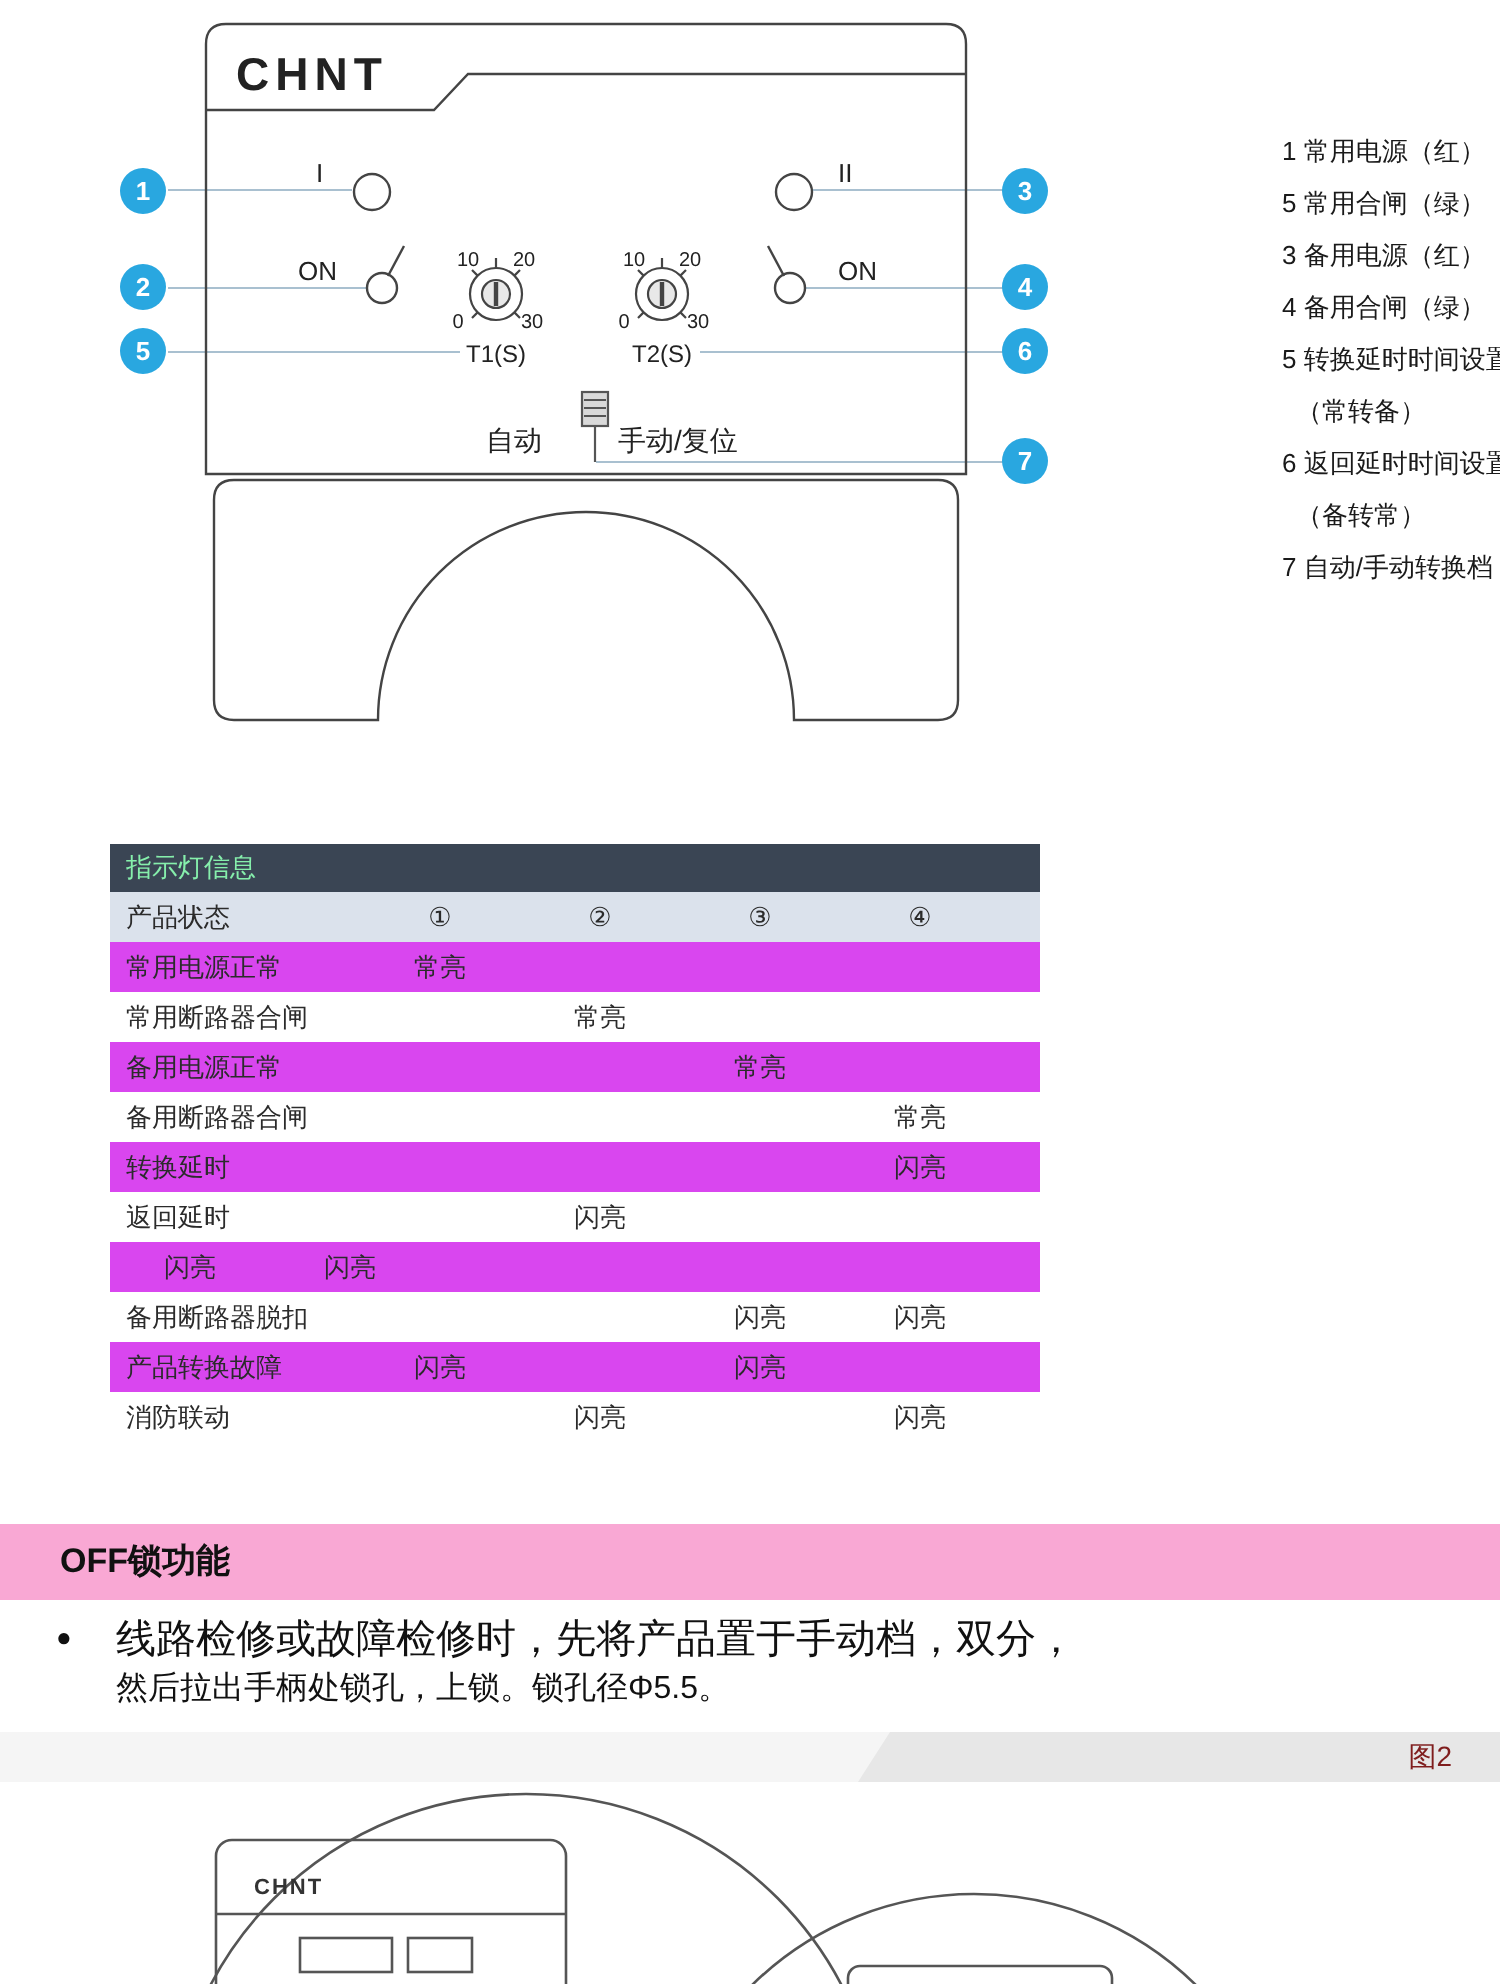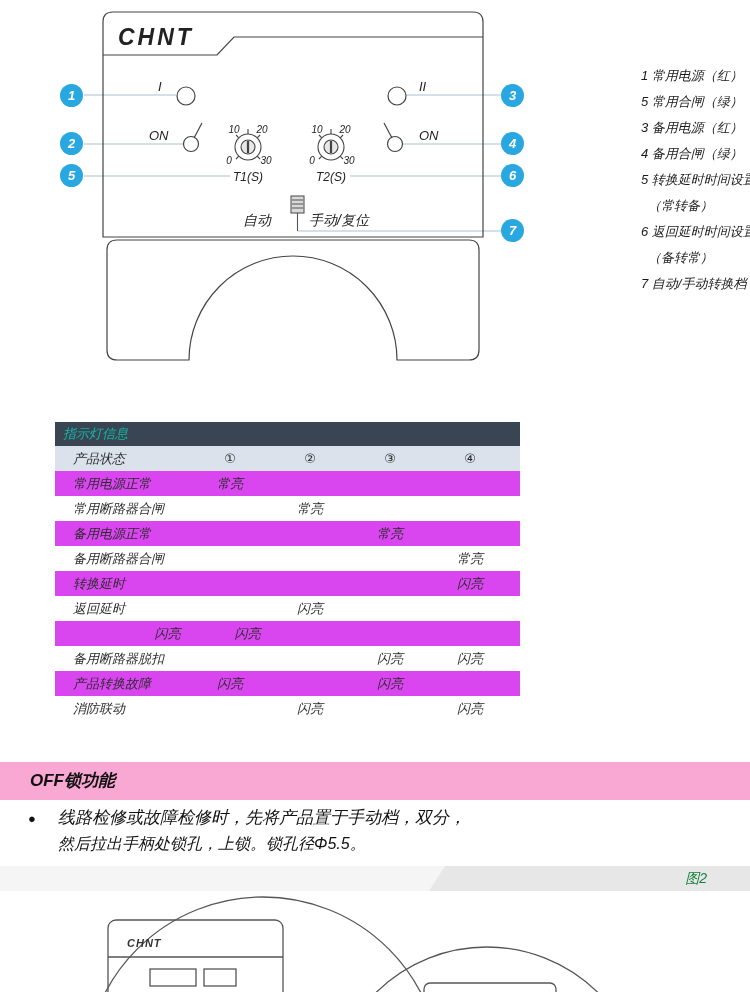--- a/index.html
+++ b/index.html
@@ -1,55 +1,55 @@
 <!DOCTYPE html>
 <html><head>
 <meta charset="utf-8">
 <style>
   * { margin:0; padding:0; box-sizing:border-box; }
   body { font-family:"Liberation Sans","DejaVu Sans",sans-serif; background:#fff; }
-  .page { position:relative; width:750px; height:992px; background:#fff; overflow:hidden; color:#222;font-style:italic; }
+  .page { position:relative; width:750px; height:992px; background:#fff; overflow:hidden; color:#222; }
 
   
   .top-svg { position:absolute; left:0; top:0; }
   .top-svg text { font-family:"Liberation Sans","DejaVu Sans",sans-serif; fill:#222; }
   .brand-text { font-size:23px; font-weight:bold; letter-spacing:3px; fill:#2f2f2f; }
   .lbl13 { font-size:13px; }
   .tk { font-size:10px; text-anchor:middle; }
   .cap { font-size:12px; text-anchor:middle; }
   .sw { font-size:14px; text-anchor:middle; }
 
   .badge { position:absolute; width:23px; height:23px; border-radius:50%;
            background:#29a7e0; color:#fff; font-size:13px; font-weight:bold;
            display:flex; align-items:center; justify-content:center; }
 
   .legend { position:absolute; left:593px; top:63px; font-size:13px; color:#1a1a1a; }
   .legend div { height:26px; line-height:26px; white-space:nowrap;margin-left:48px; }
   .legend .indent { padding-left:7px; }
 
   
   .tbl { position:absolute; left:55px; top:422px; width:465px; font-size:13px; color:#2b2b2b; }
-  .tbl-title { background:#3a4554; color:#14b8a6; height:24px; line-height:24px; padding-left:8px; }
-  .trow { display:flex; height:25px; line-height:25px;justify-content:center; }
+  .tbl-title { background:#3a4554; color:#86efac; height:24px; line-height:24px; padding-left:8px; }
+  .trow { display:flex; height:25px; line-height:25px; }
   .trow.head { background:#dbe2ec; }
   .trow.odd { background:#d946ef; }
   .cl { width:125px; padding-left:8px; white-space:nowrap; }
   .cv { width:80px; text-align:center; }
 
   
   .off-band { position:absolute; left:0; top:762px; width:750px; height:38px; background:#f9a8d4; }
   .off-title { margin-left:30px; line-height:38px; font-weight:bold; font-size:17px; color:#111; }
   .bullet-dot { position:absolute; left:28px; top:811px; font-size:13px; color:#111; }
-  .off-line1 { position:absolute; left:58px; top:806px; font-size:17px; color:#111; }
+  .off-line1 { position:absolute; left:58px; top:806px; font-size:20px; color:#111; }
   .off-line2 { position:absolute; left:58px; top:834px; font-size:16px; color:#111; }
 
   .fig-band { position:absolute; left:0; top:866px; width:750px; height:25px; background:#e7e7e7; }
   .fig-band::before { content:''; position:absolute; left:0; top:0; bottom:0; width:445px;
                       background:#f5f5f5; clip-path:polygon(0 0, 100% 0, calc(100% - 16px) 100%, 0 100%); }
-  .fig-label { position:absolute; right:43px; top:0; line-height:25px; font-size:14px; color:#15803d; }
+  .fig-label { position:absolute; right:24px; top:0; line-height:25px; font-size:14px; color:#7f1d1d; }
 
   .bottom-svg { position:absolute; left:0; top:891px; }
   .mini-brand { font-size:11px; font-weight:bold; letter-spacing:1px; fill:#333;
                 font-family:"Liberation Sans","DejaVu Sans",sans-serif; }
 </style>
 </head>
 <body>
 
 <div class="page">
 

